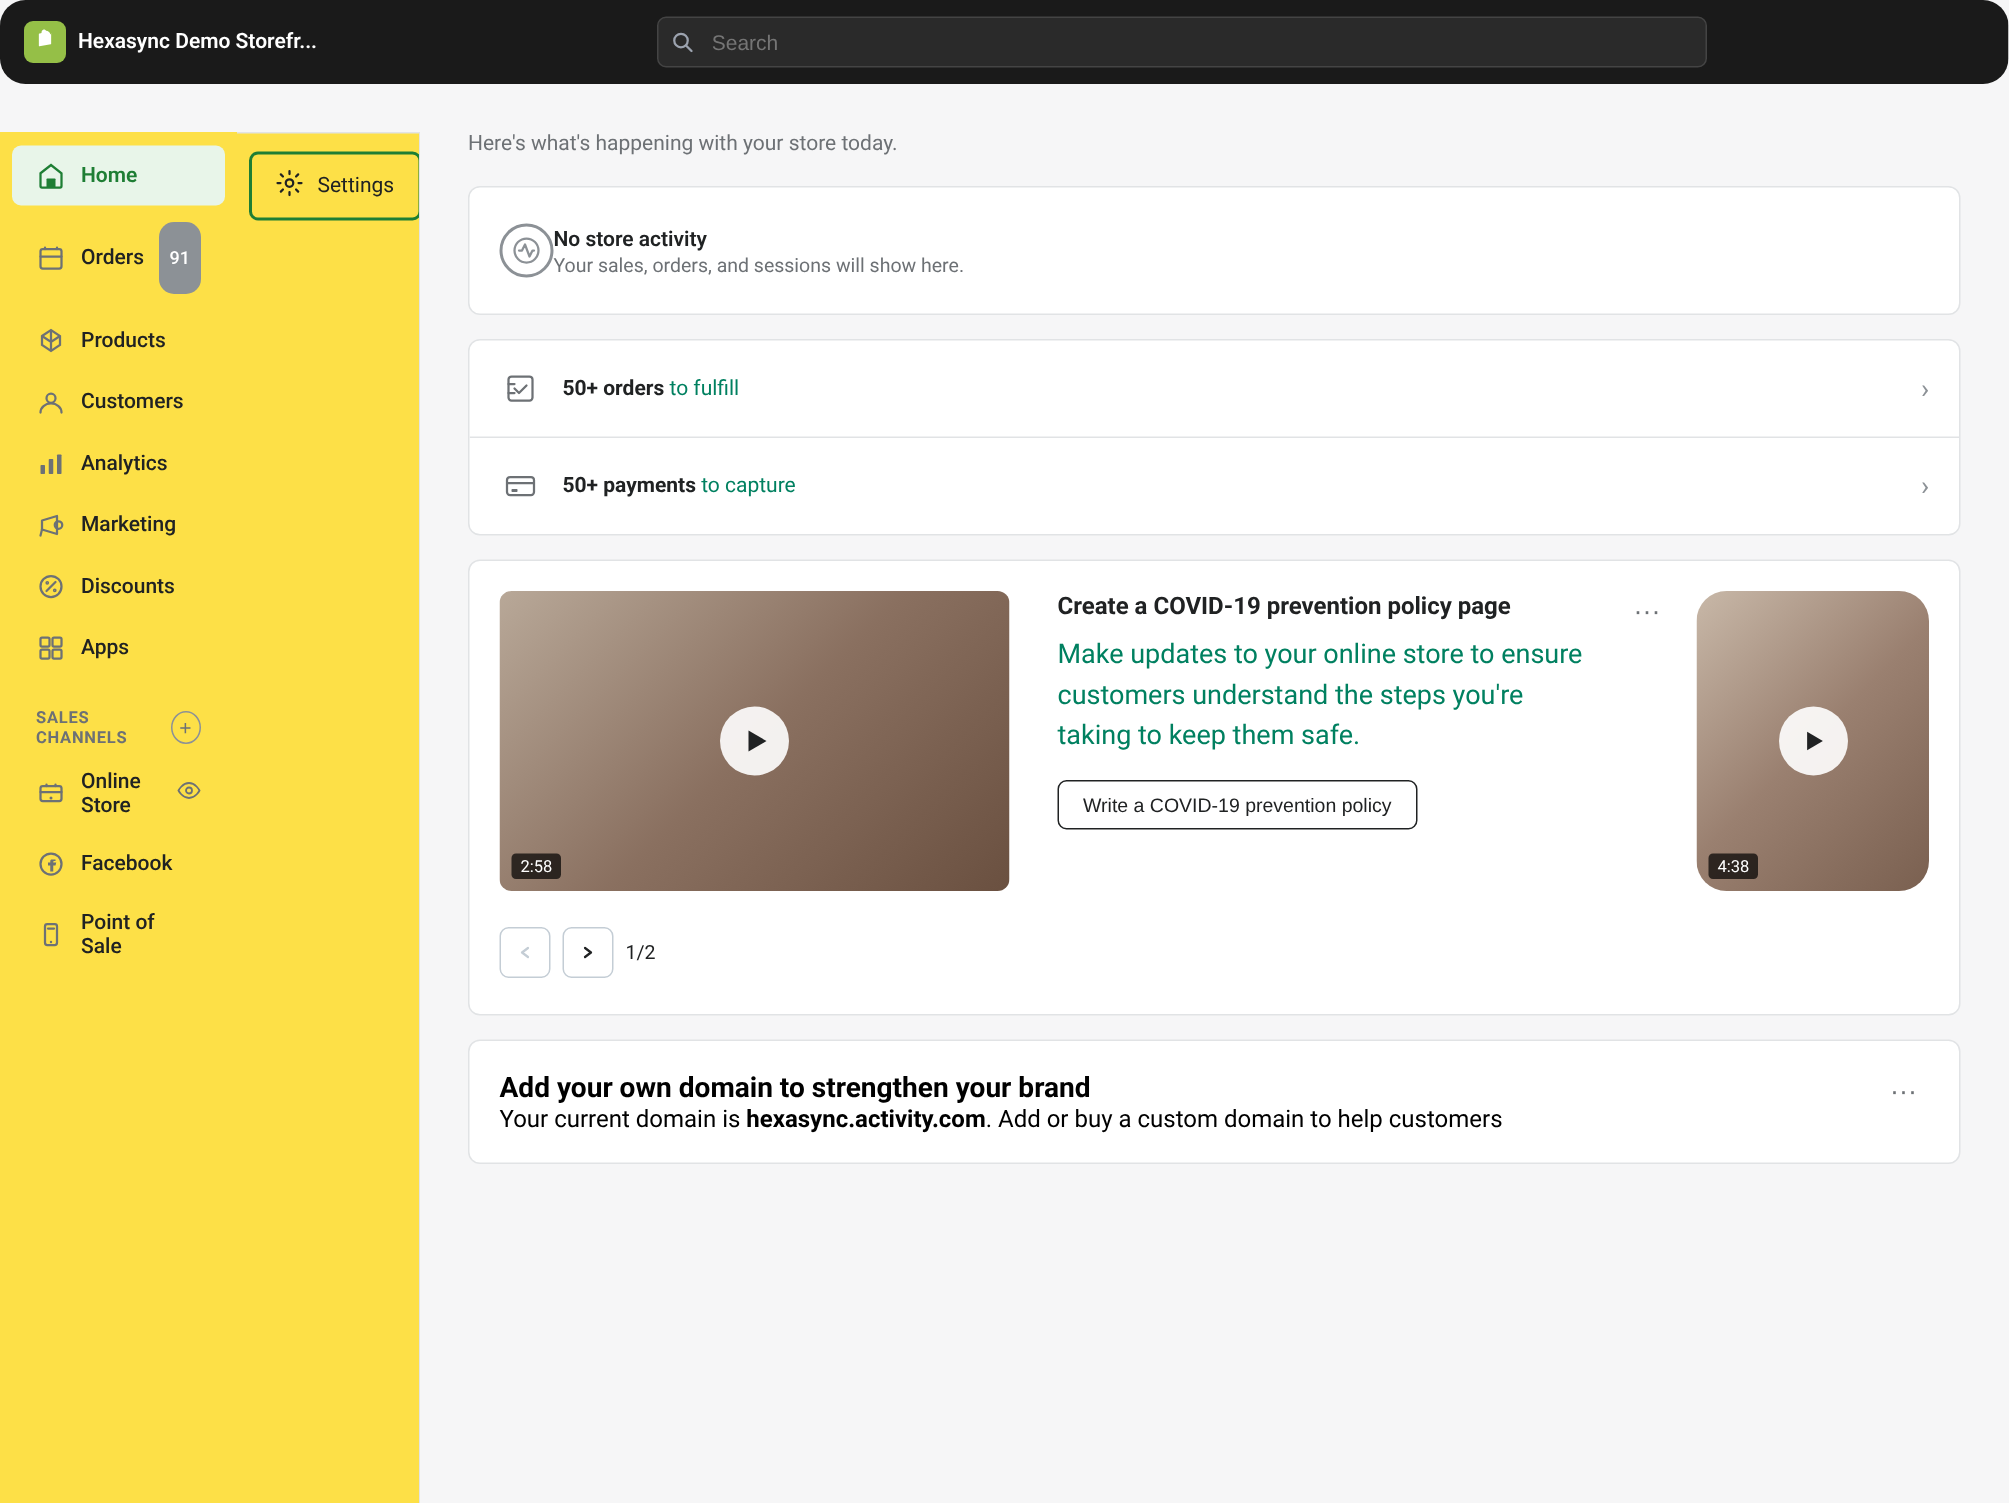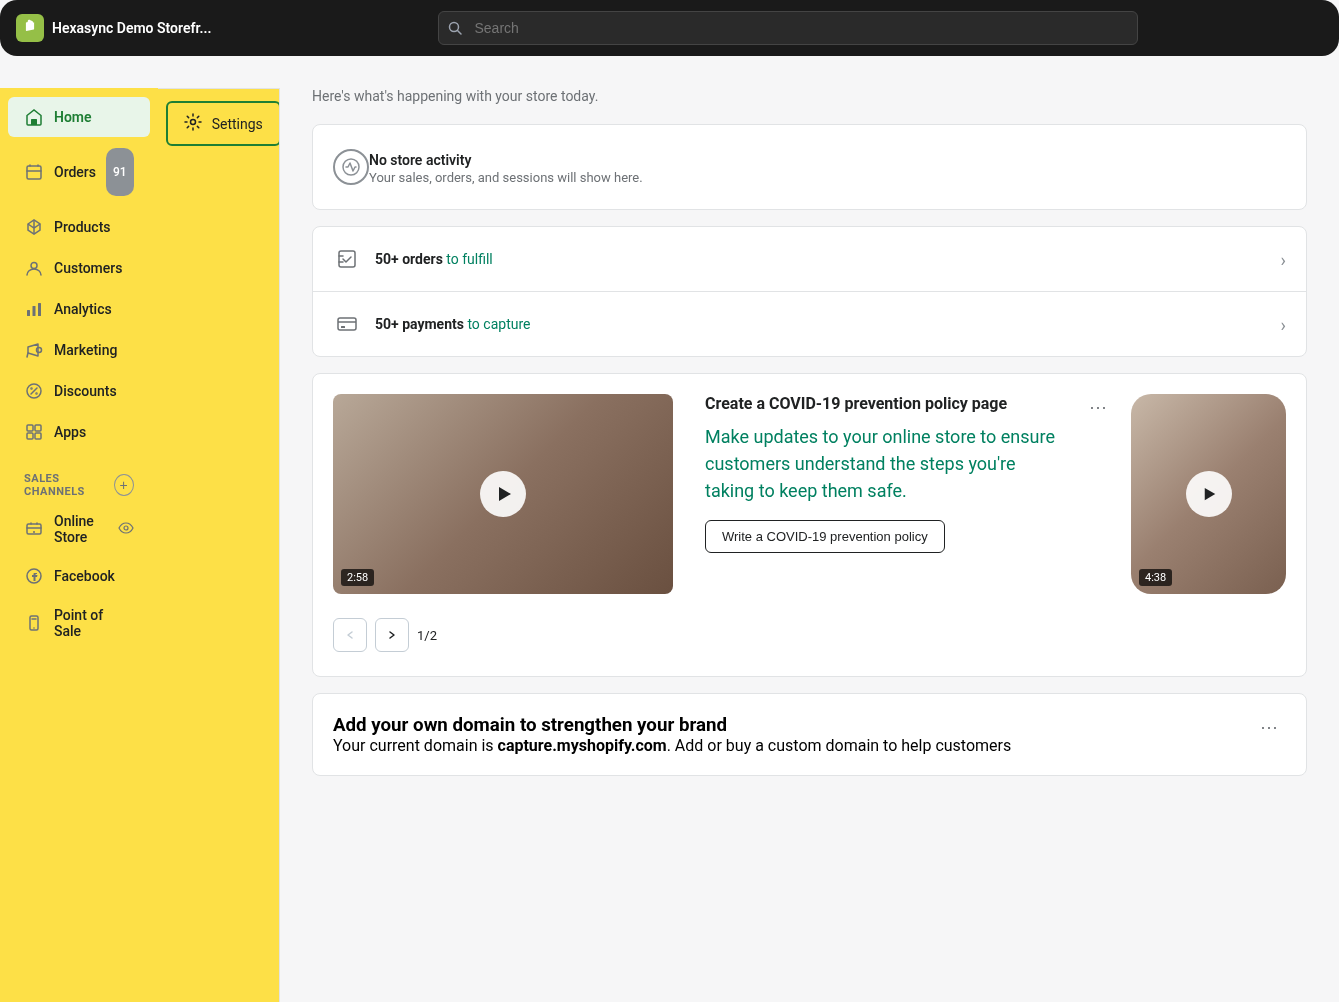--- a/index.html
+++ b/index.html
@@ -342,20 +342,20 @@
           <span class="page-indicator">1/2</span>
         </div>
       </div>
     </div>
 
     <div class="card">
       <div class="domain-card">
         <div>
           <h3>Add your own domain to strengthen your brand</h3>
           <p>
-            <span>Your current domain is </span><strong>capture.myshopify.com</strong><span>. Add or buy a custom domain to help customers</span>
+            <span>Your current domain is </span><strong>hexasync.activity.com</strong><span>. Add or buy a custom domain to help customers</span>
           </p>
         </div>
         <button class="more-btn">···</button>
       </div>
     </div>
   </main>
 </div>
 
 </body></html>

